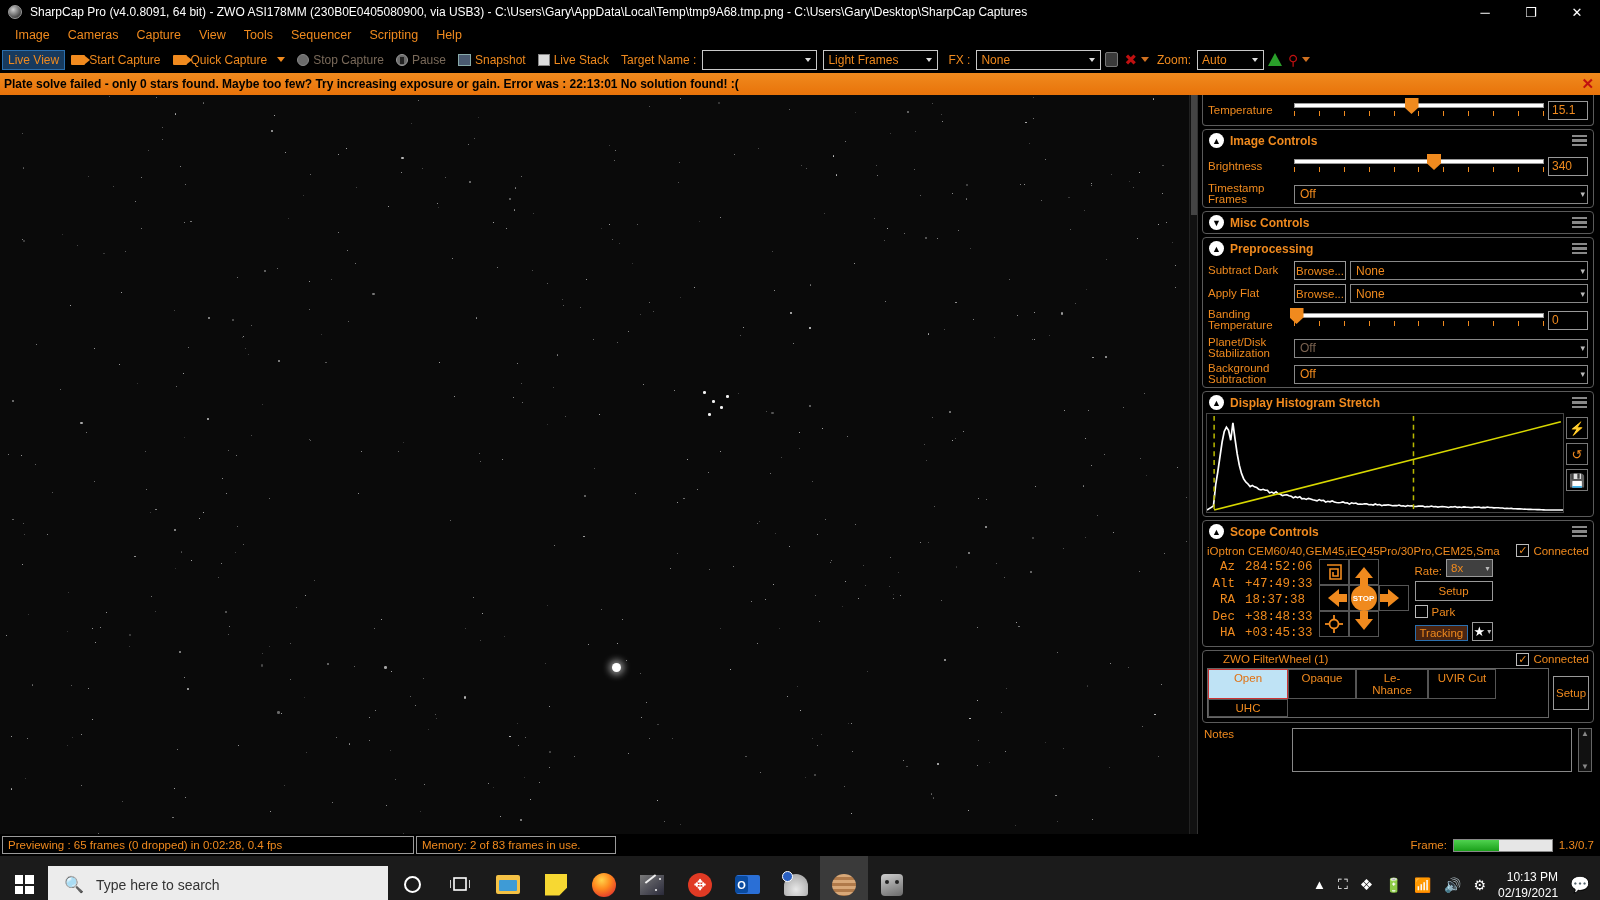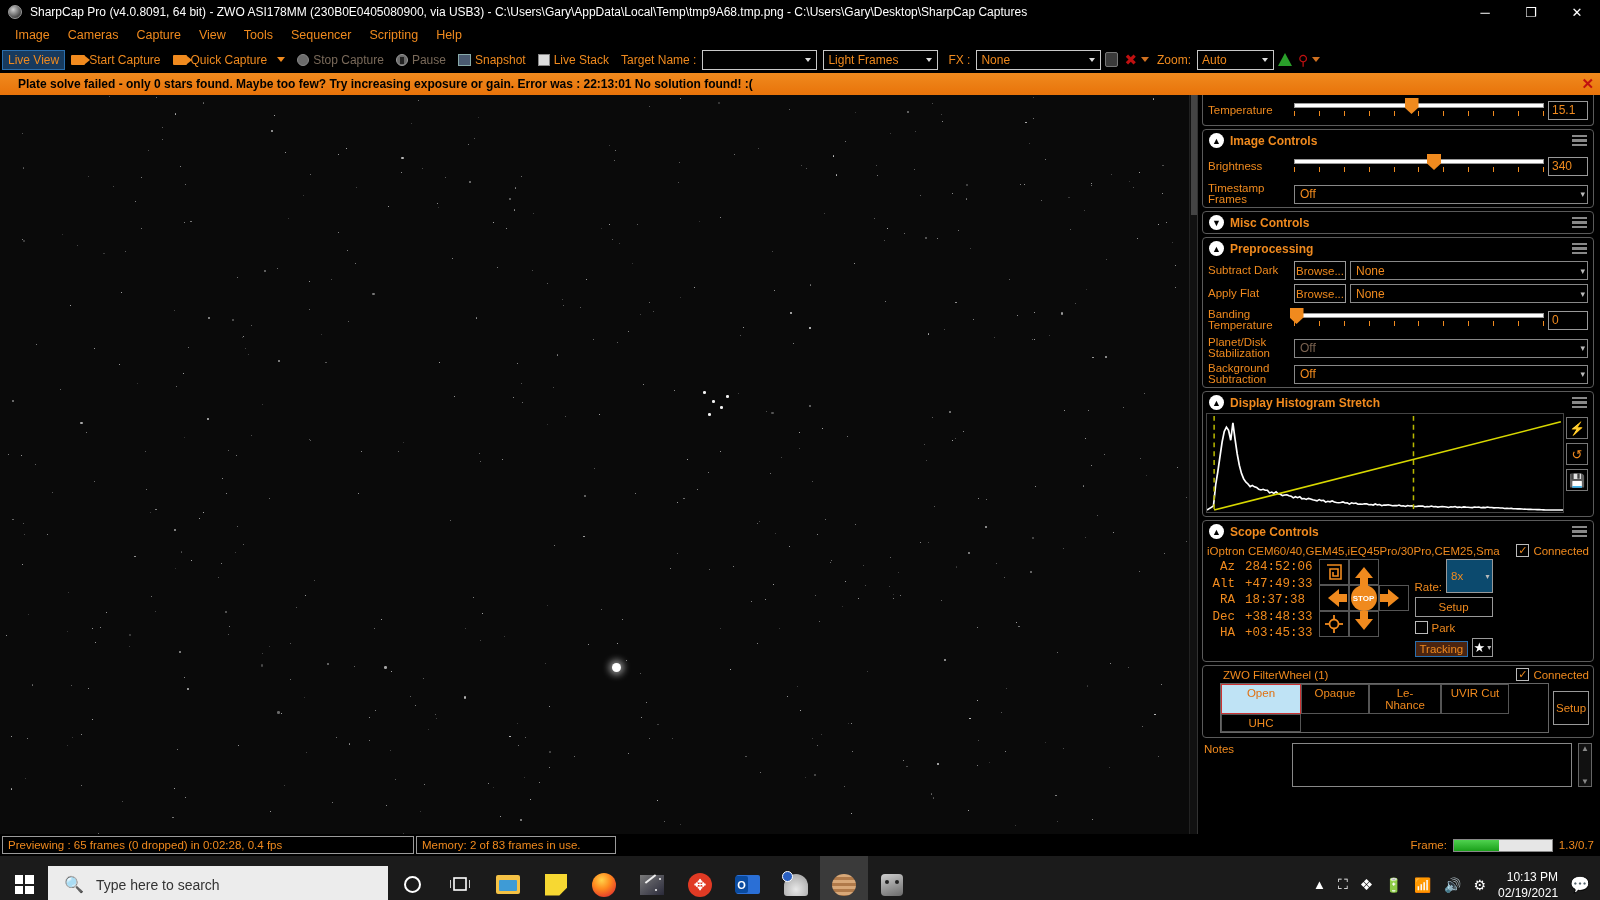--- a/index.html
+++ b/index.html
@@ -53,21 +53,21 @@
     background:#000; border:1px solid #c8c8c8; color:#f08a1e; height:20px;
     display:flex; align-items:center; padding:0 2px 0 4px; font-size:12px; position:relative;
   }
   .combo .cval { flex:1; white-space:nowrap; overflow:hidden; }
   .combo .carrow { width:13px; height:18px; display:flex; align-items:center; justify-content:center; }
   .combo .carrow::after { content:""; border-left:3px solid transparent; border-right:3px solid transparent; border-top:4px solid #ddd; }
   
   #alertbar {
     height: 22px; background: linear-gradient(#f08a1e, #e8730a);
     display:flex; align-items:center; color:#000; font-size:12px;
-    padding-left:18px; position:relative; font-weight:600;
+    padding-left:4px; position:relative; font-weight:600;
   }
   #alertbar .alert-close { position:absolute; right:6px; color:#c01010; font-size:15px; font-weight:bold; }
   
   #main { display:flex; height: 739px; }
   #preview {
     width: 1190px; background:#0a0a0a; position:relative; overflow:hidden;
     border-right:1px solid #222;
   }
   #stars { position:absolute; inset:0; }
   .star { position:absolute; background:#fff; border-radius:50%; }
@@ -133,34 +133,34 @@
   .arrowD { width:0;height:0; border-left:9px solid transparent; border-right:9px solid transparent; border-top:11px solid #f08a1e; background:none; position:relative;}
   .arrowD::after{content:"";position:absolute;left:-4px;top:-19px;width:8px;height:8px;background:#f08a1e;}
   .arrowL { width:0;height:0; border-top:9px solid transparent; border-bottom:9px solid transparent; border-right:11px solid #f08a1e; background:none; position:relative;}
   .arrowL::after{content:"";position:absolute;left:11px;top:-4px;width:8px;height:8px;background:#f08a1e;}
   .arrowR { width:0;height:0; border-top:9px solid transparent; border-bottom:9px solid transparent; border-left:11px solid #f08a1e; background:none; position:relative;}
   .arrowR::after{content:"";position:absolute;left:-19px;top:-4px;width:8px;height:8px;background:#f08a1e;}
   .stopbtn { width:26px; height:26px; border-radius:50%; background:#f08a1e; color:#fff;
              display:flex; align-items:center; justify-content:center; font-size:8px; font-weight:bold;}
   .scope-right { display:flex; flex-direction:column; gap:4px; width:78px;}
   .scope-right .rr { display:flex; align-items:flex-end; gap:4px; font-size:11.5px;}
-  .smallcombo { flex:1; height:34px; border:1px solid #999; background:#0c4a6e; color:#f08a1e;
+  .smallcombo { flex:1; height:18px; border:1px solid #999; background:#404040; color:#f08a1e;
                 display:flex; align-items:center; padding:0 2px 0 4px; font-size:11.5px;}
   .smallcombo .ar { margin-left:auto; font-size:8px; color:#bbb;}
   .setupbtn { height:20px; border:1px solid #999; background:#000; color:#f08a1e;
               display:flex; align-items:center; justify-content:center; font-size:11.5px;}
   .trackbtn { background:#4a2410; border:1px solid #2a6fae; color:#f08a1e; padding:1px 4px; font-size:11.5px;}
   .starbtn { width:24px; height:19px; border:1px solid #999; background:#000;
              display:flex; align-items:center; justify-content:center; font-size:13px; color:#fff;}
   
   .fw-body { padding: 2px 4px 4px 4px; }
   .fw-top { display:flex; align-items:center; gap:4px; }
   .fw-top .fwname { flex:1;margin-left:16px; }
   .fw-grid-wrap { display:flex; gap:4px; margin-top:2px; }
-  .fw-grid { flex:1; border:1px solid #666; display:flex; flex-wrap:wrap;margin-left:13px; }
+  .fw-grid { flex:1; border:1px solid #666; display:flex; flex-wrap:wrap; }
   .fw-cell { border:1px solid #555; padding:2px 8px; font-size:11.5px; color:#f08a1e; text-align:center; }
   .fw-cell.sel { background:#bfe3f5; border:1px solid #c33; color:#e07010; }
   
   .notes-row { display:flex; padding: 2px 6px 2px 12px; gap:6px; }
   .notes-box { flex:1; height:44px; border:1px solid #888; background:#000; position:relative;}
   .notes-sb { width:14px; height:44px; border:1px solid #666; background:#111;
               display:flex; flex-direction:column; justify-content:space-between; align-items:center;
               font-size:8px; color:#888;}
   
   #statusbar { height:22px; background:#000; display:flex; align-items:center; gap:0; font-size:11.5px;}
@@ -248,21 +248,21 @@
     <span class="carrow"></span>
   </div>
   <div class="tbitem" style="padding:2px 4px">
     <span style="display:inline-block;width:13px;height:15px;background:#3a3a3a;border:1px solid #777;border-radius:2px"></span>
   </div>
   <div class="tbitem" style="padding:2px 2px">
     <span style="color:#c01010;font-size:15px">✖</span>
     <span class="caret" style="border-top-color:#d07020"></span>
   </div>
   <div class="tbitem">Zoom:</div>
-  <div class="combo" style="width:77px">
+  <div class="combo" style="width:67px">
     <span class="cval">Auto</span>
     <span class="carrow"></span>
   </div>
   <div class="tbitem" style="padding:2px 4px">
     <span style="display:inline-block;width:0;height:0;border-left:7px solid transparent;border-right:7px solid transparent;border-bottom:13px solid #2aa02a"></span>
   </div>
   <div class="tbitem" style="padding:2px 2px">
     <span style="color:#c01010;font-size:14px">⚲</span>
     <span class="caret" style="border-top-color:#d07020"></span>
   </div>

